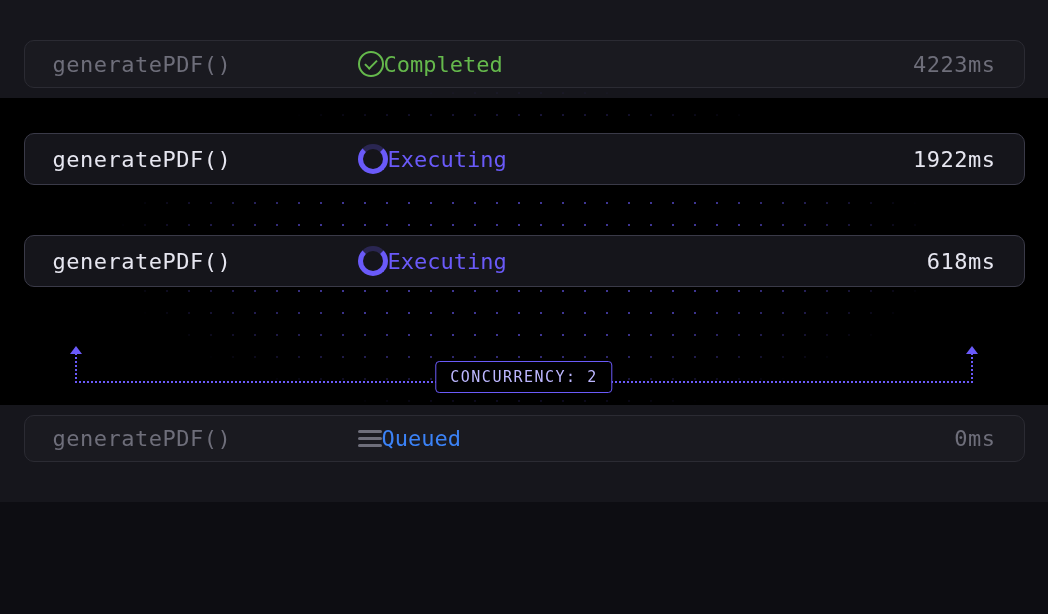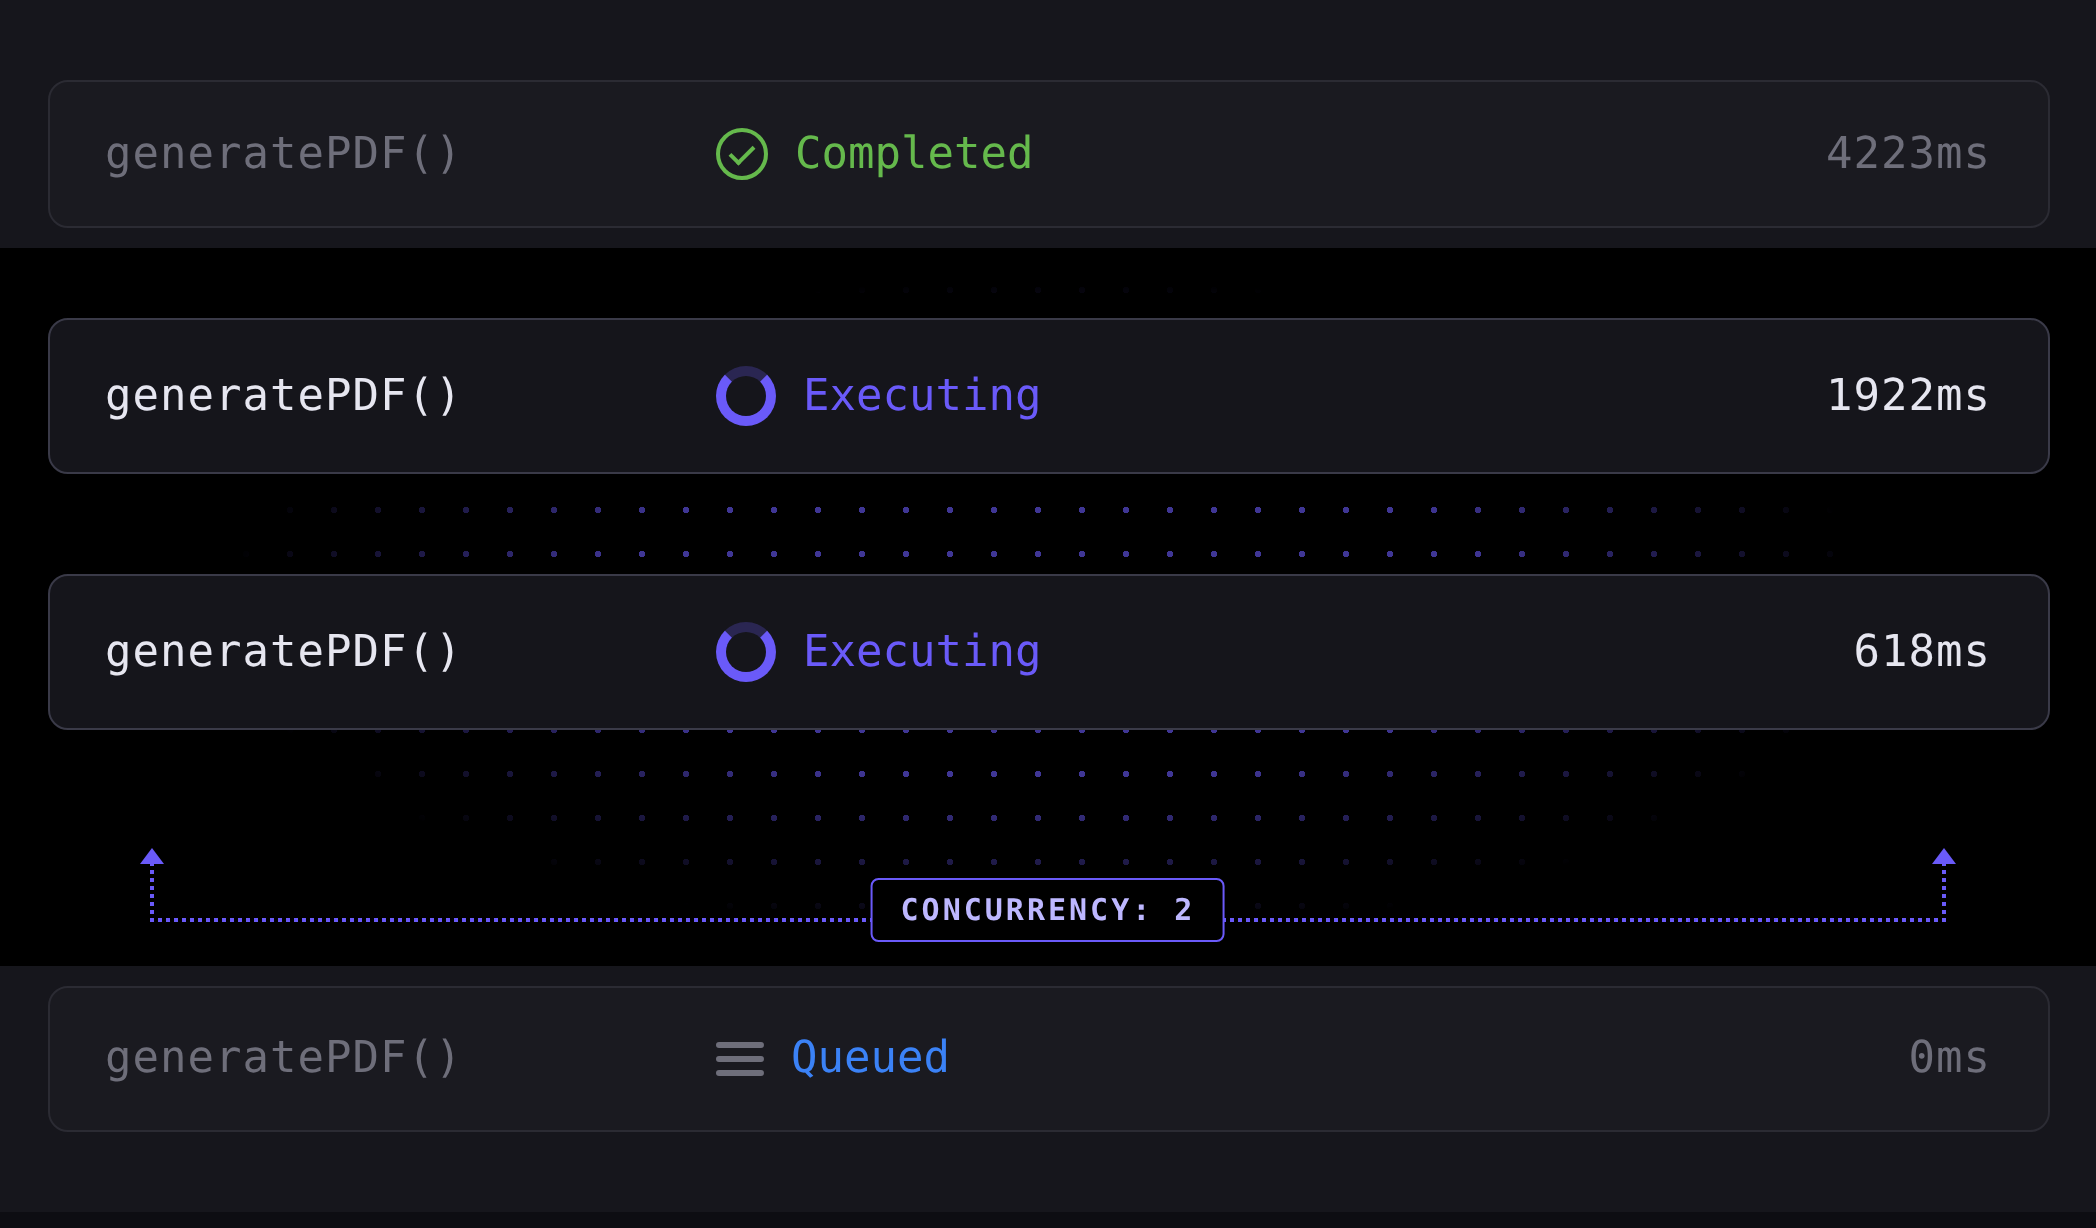--- a/index.html
+++ b/index.html
@@ -35,21 +35,21 @@
     mask-image: radial-gradient(ellipse 55% 65% at 50% 50%, #000 40%, transparent 75%);
     opacity: 0.6;
     pointer-events: none;
   }
   .row {
     position: relative;
     width: 1001px;
     margin: 0 auto;
     display: flex;
     align-items: center;
-    padding: 23px 28px;
+    padding: 10px 28px;
     border-radius: 10px;
     border: 1px solid;
   }
   .row.dim {
     background: #1a1a20;
     border-color: #2b2b33;
   }
   .row.live {
     background: #15151b;
     border-color: #3a3a48;
@@ -60,21 +60,20 @@
     font-size: 22px;
     color: #e6e6f0;
     letter-spacing: 0.5px;
     width: 305px;
     flex: 0 0 305px;
   }
   .row.dim .fn { color: #6e6e7a; }
   .status {
     display: flex;
     align-items: center;
-    gap: 14px;
     font-size: 22px;
     flex: 1;
   }
   .status.completed { color: #65b94c; }
   .status.executing { color: #6a5af9; }
   .status.queued { color: #3b82f6; }
   .timing {
     font-size: 22px;
     color: #e6e6f0;
     letter-spacing: 0.5px;
@@ -137,21 +136,21 @@
     left: 50%;
     bottom: 12px;
     transform: translateX(-50%);
     background: #000;
     border: 1.5px solid #6a5af9;
     color: #bdb7ff;
     font-size: 15px;
     letter-spacing: 1.5px;
     padding: 6px 14px;
     border-radius: 4px;
-    font-weight: 700;
+    font-weight: 400;
     font-family: "SF Mono", ui-monospace, Menlo, Consolas, monospace;
   }
 </style>
 </head>
 <body>
 
 <div class="dimmed-zone dimmed-top">
   <div class="row dim">
     <div class="fn">generatePDF()</div>
     <div class="status completed">

